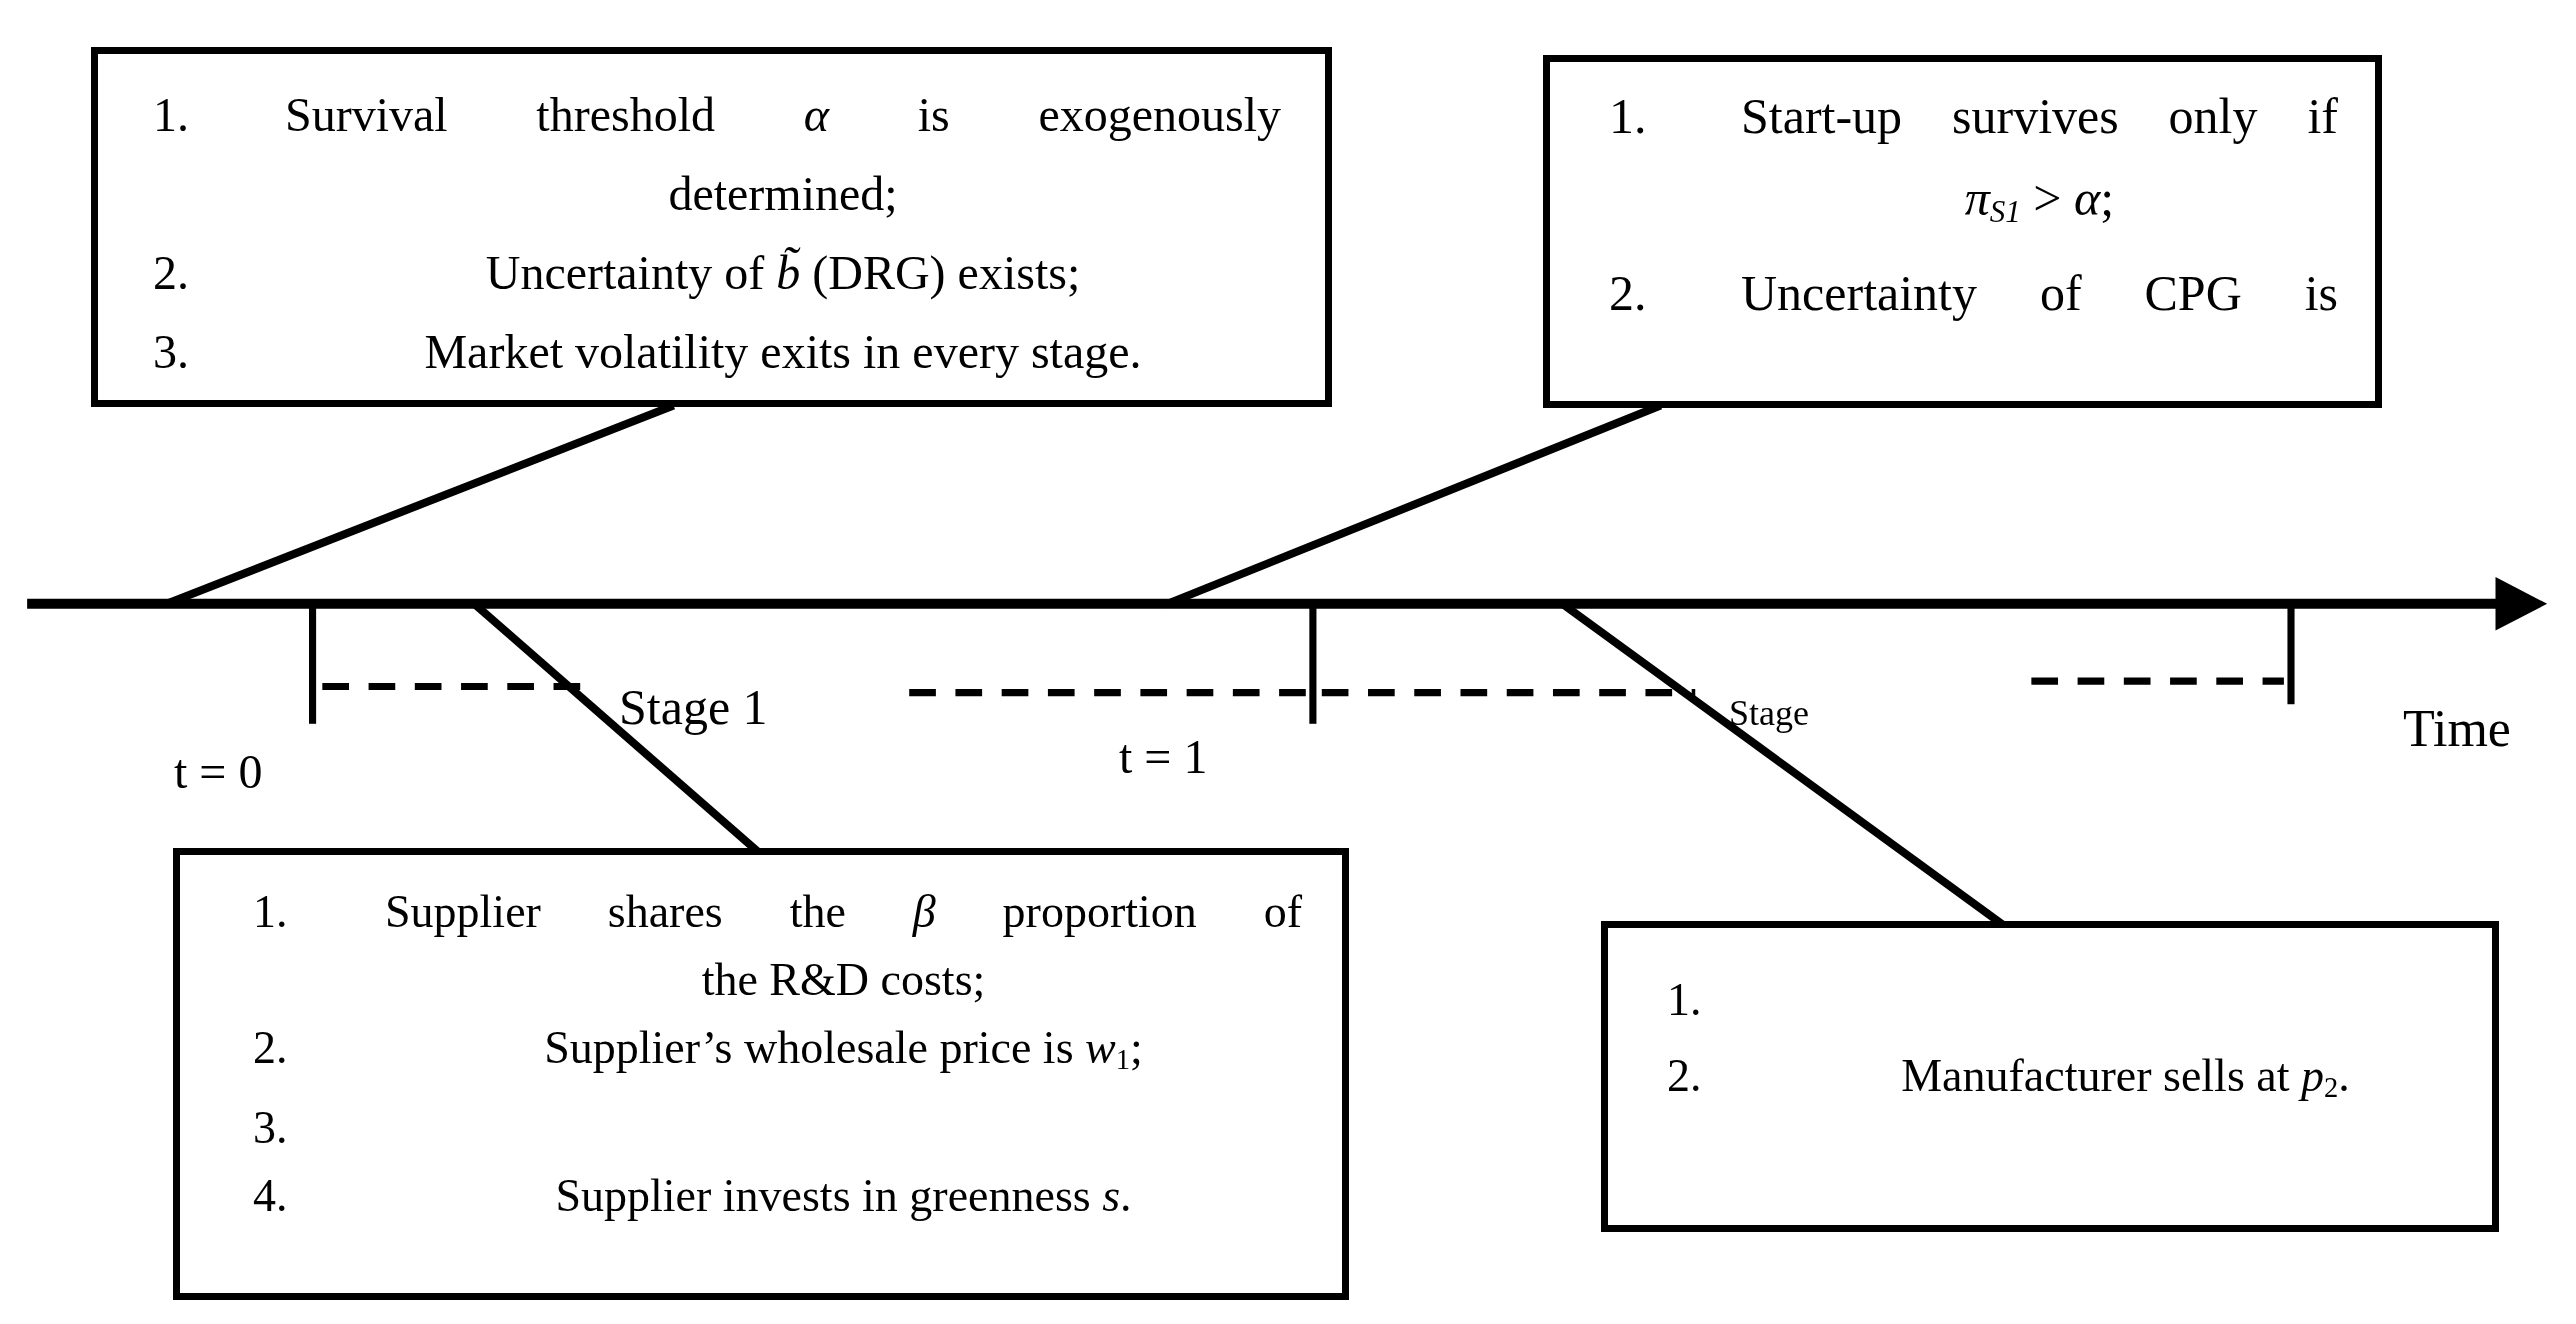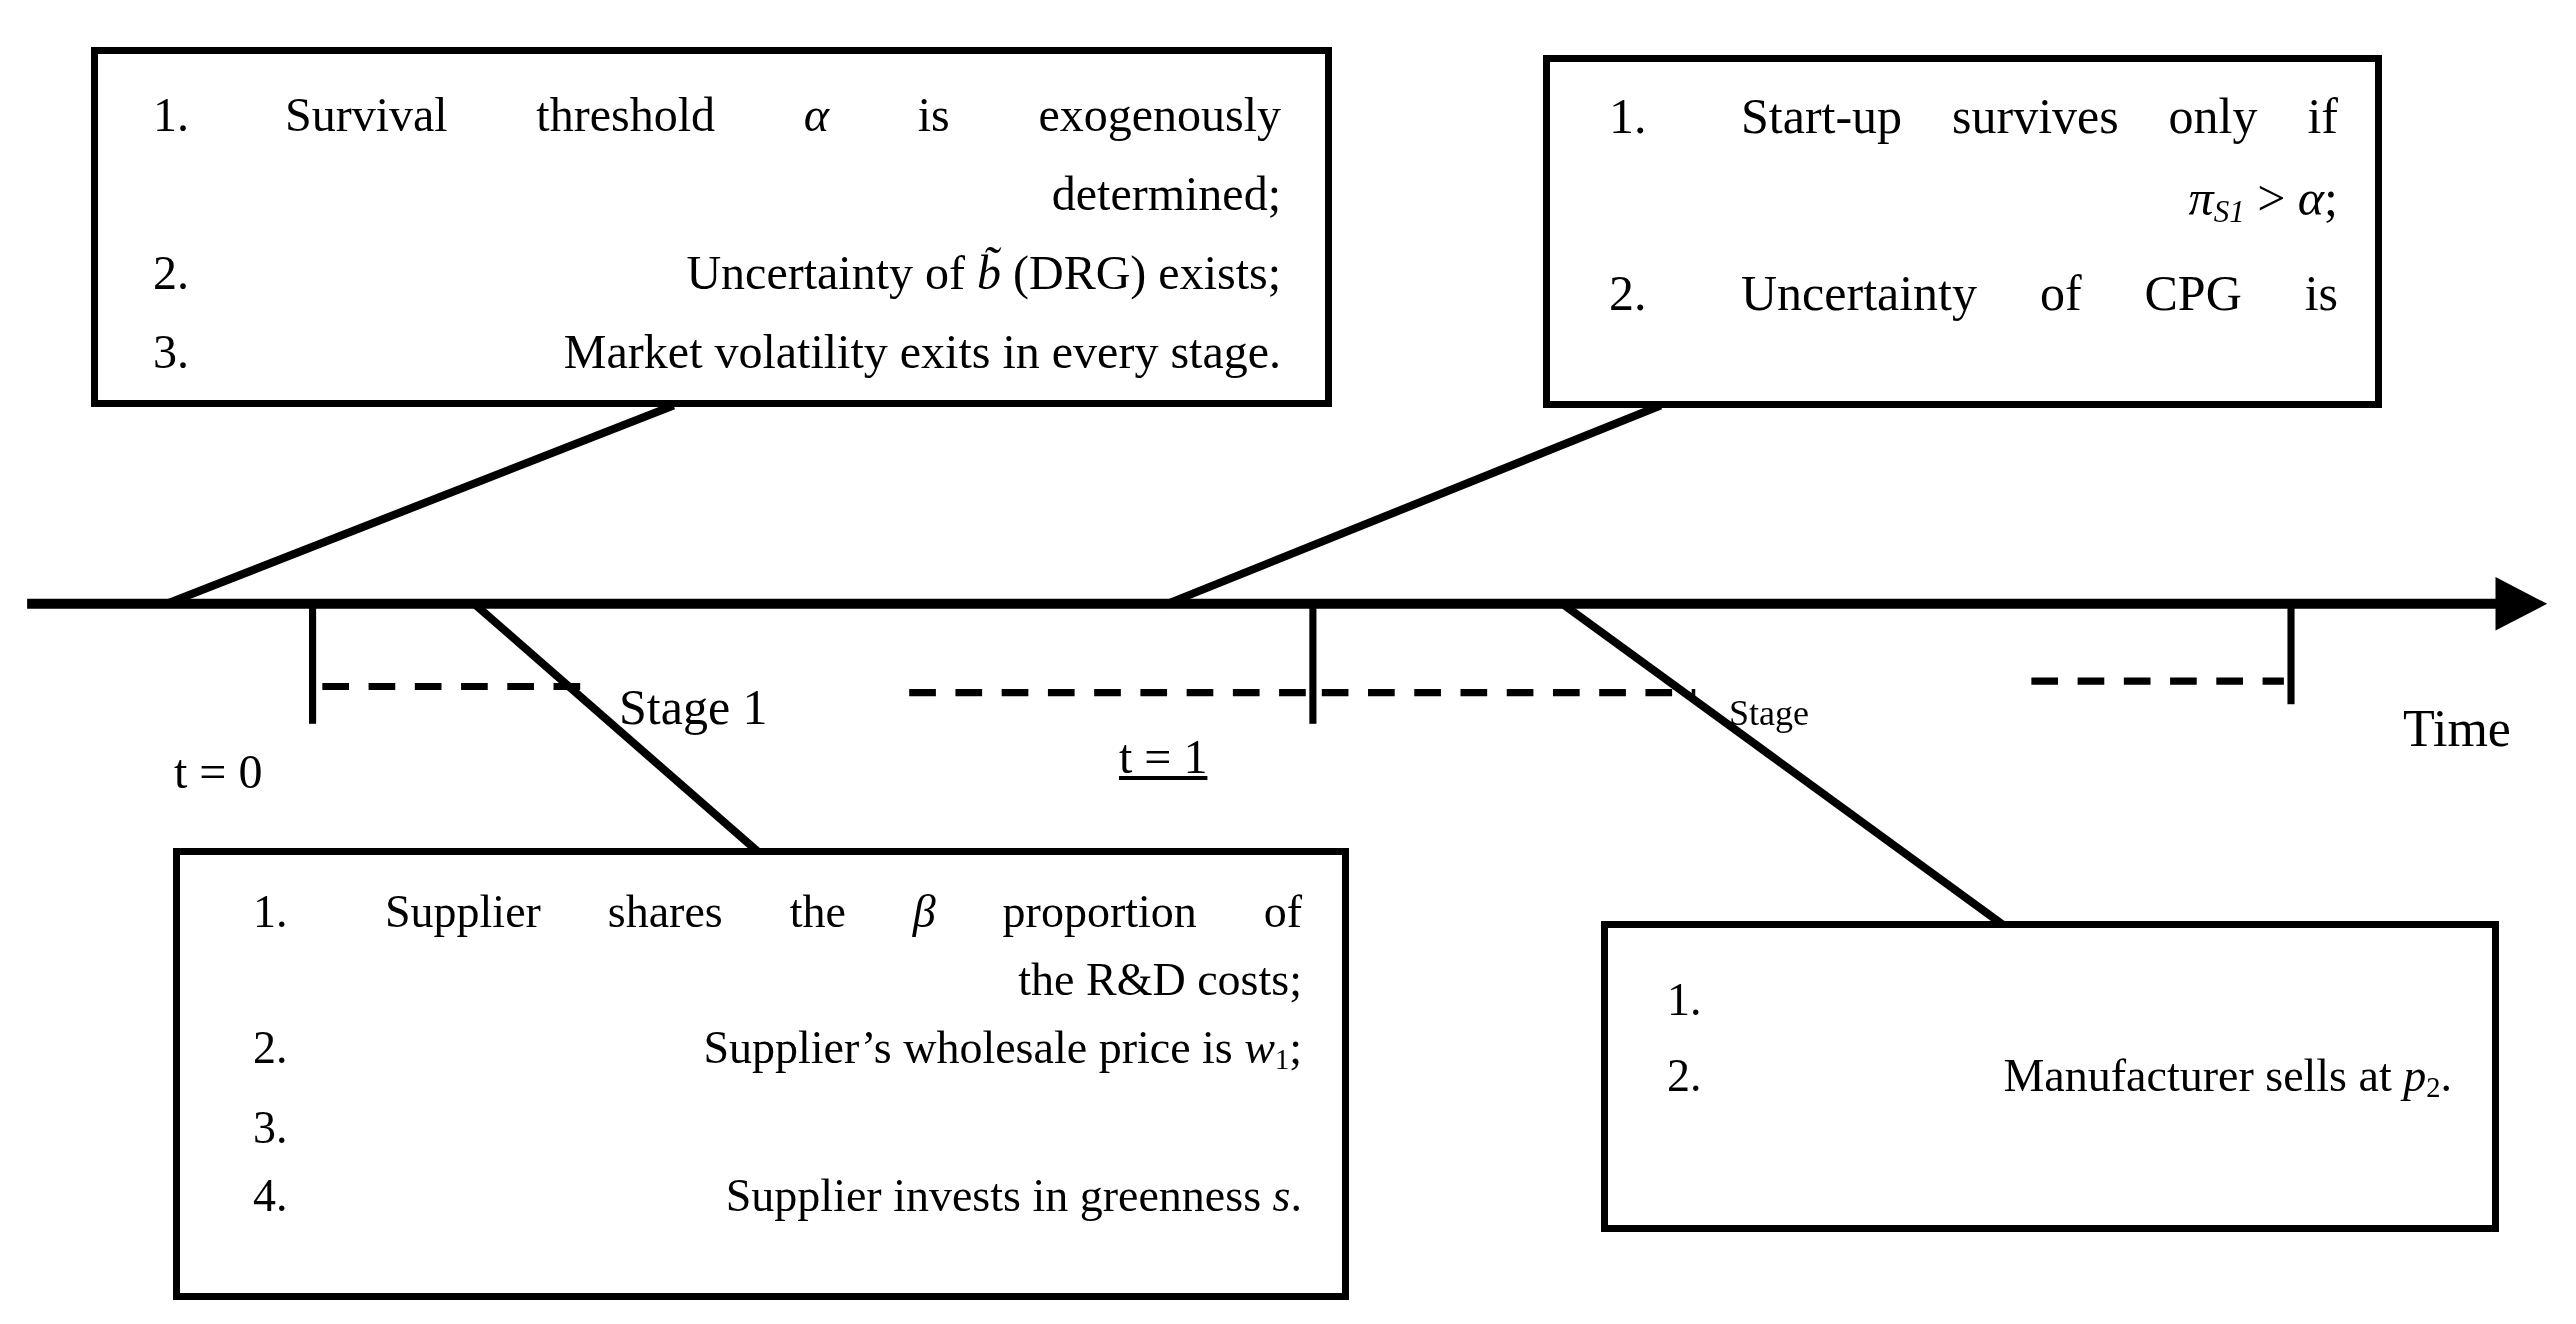--- a/index.html
+++ b/index.html
@@ -13,28 +13,28 @@
     position:absolute;box-sizing:border-box;
     border:7.1px solid #000;background:#fff;
   }
   #box-tl{left:91px;top:47px;width:1241px;height:360px;padding:21.3px 44px 0 55px;font-size:48px;line-height:79px;}
   #box-tr{left:1543px;top:55px;width:839px;height:353px;padding:12.5px 37px 0 59px;font-size:50px;line-height:82px;}
   #box-bl{left:173px;top:848px;width:1176px;height:452px;padding:23px 40px 0 73px;font-size:46px;line-height:68px;}
   #box-br{left:1601px;top:921px;width:898px;height:311px;padding:34px 40px 0 59px;font-size:46px;line-height:76px;}
   .item{display:flex;align-items:flex-start;}
   .num{flex:0 0 132px;}
   .txt{flex:1 1 auto;min-width:0;}
-  .line{text-align:right;text-justify:inter-word;}
+  .line{text-align:center;text-justify:inter-word;}
   .line.just{text-align:justify;text-align-last:justify;}
   .math{font-style:italic;}
   .sub{font-size:0.62em;vertical-align:-0.22em;}
   .axis-label{position:absolute;white-space:nowrap;}
   #lbl-t0{left:174px;top:704px;font-size:48px;margin-top:40px;}
   #lbl-stage1{left:619px;top:678px;font-size:50px;text-align:right;}
-  #lbl-t1{left:1119px;top:729px;font-size:48px;text-decoration:underline;}
+  #lbl-t1{left:1119px;top:729px;font-size:48px;}
   #lbl-stage2{left:1729px;top:692px;font-size:36px;}
   #lbl-time{left:2403px;top:699px;font-size:52px;}
 </style>
 </head>
 <body>
 
 <svg class="lines" viewBox="0 0 2896 1489" xmlns="http://www.w3.org/2000/svg">
   <line x1="30" y1="679" x2="2820" y2="679" stroke="#000" stroke-width="11"></line>
   <polygon points="2806,649 2864,679 2806,709" fill="#000"></polygon>
   <line x1="351" y1="679" x2="351" y2="814" stroke="#000" stroke-width="8"></line>

